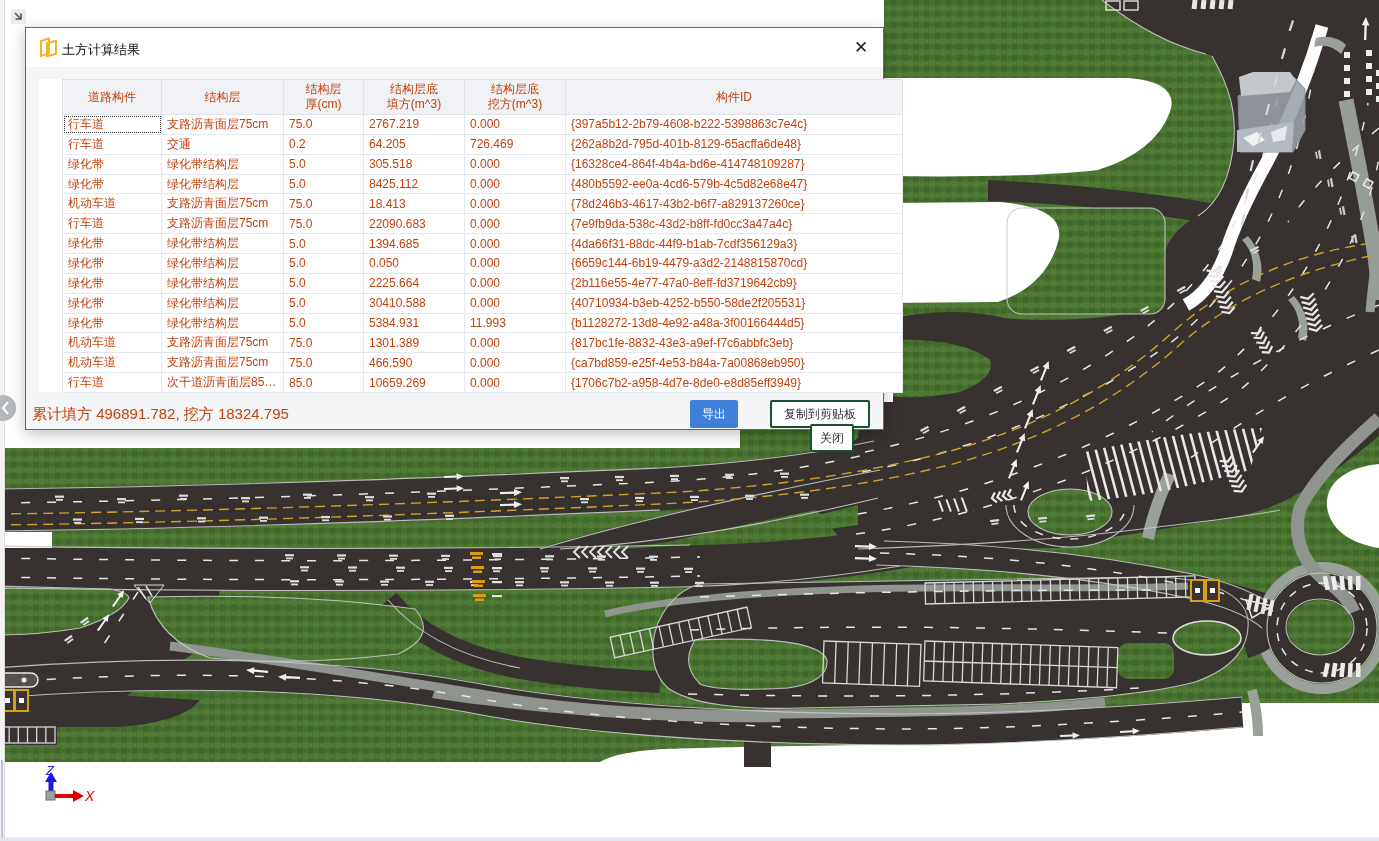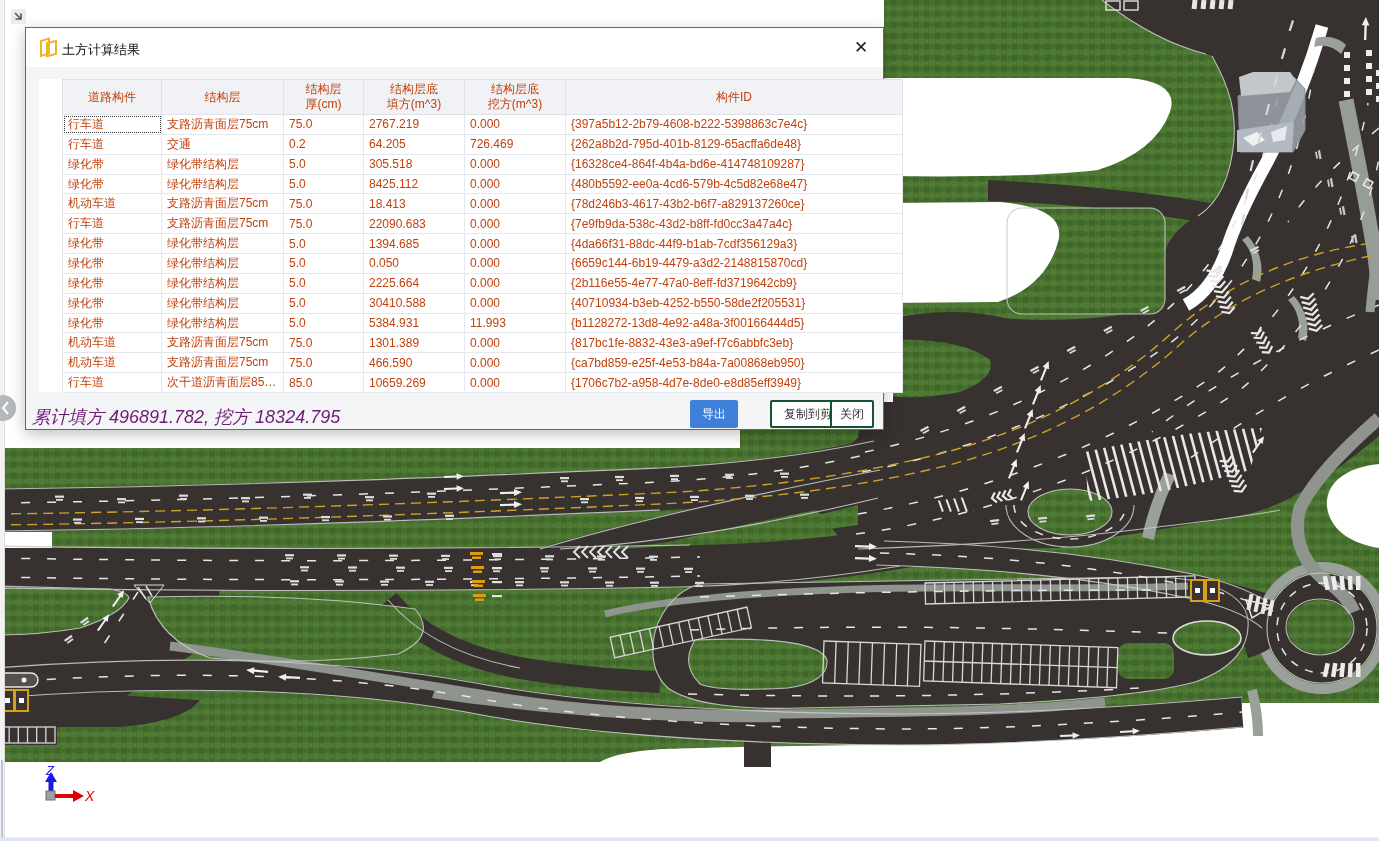--- a/index.html
+++ b/index.html
@@ -13,26 +13,26 @@
   #dlg .title{position:absolute;left:36px;top:13px;font-size:13px;color:#111;}
   #dlg .close{position:absolute;right:13px;top:11px;width:18px;height:18px;font-size:17px;
        color:#222;line-height:18px;text-align:center;font-weight:400;}
   #tblwrap{position:absolute;left:13px;top:51px;width:840px;height:313px;background:#fff;}
   table.t{border-collapse:collapse;table-layout:fixed;width:840px;font-size:12px;color:#c2410c;margin-left:23px;}
   table.t th{font-weight:400;background:#f0f2f5;border:1px solid #dee2e8;height:34px;
        text-align:center;padding:0;line-height:15px;}
   table.t td{border:1px solid #e4e8ee;height:18.86px;padding:0 2px 0 5px;white-space:nowrap;
        overflow:hidden;background:#fff;}
   table.t{border:1px solid #c8cdd4;}
-  #foot{position:absolute;left:6px;top:377px;font-size:18px;color:#701a75;font-style:italic;}
+  #foot{position:absolute;left:6px;top:377px;font-size:15px;color:#c2410c;}
   .btn{position:absolute;top:372px;height:24px;font-size:12px;text-align:center;
        line-height:24px;border:2px solid #14532d;border-radius:2px;background:#fff;color:#333;}
   #b1{left:664px;width:44px;background:#3d7fd9;border-color:#3d7fd9;color:#fff;}
   #b2{left:712px;width:96px;margin-left:32px;}
-  #b3{left:804px;width:40px;}
+  #b3{left:784px;width:40px;margin-top:24px;}
   
   #tl{position:absolute;left:11px;top:9px;width:15px;height:15px;background:#ececec;}
   
 </style>
 </head>
 <body>
 <svg id="scene" viewBox="0 0 1379 841">
  <defs>
   <pattern id="grass" width="11" height="11" patternUnits="userSpaceOnUse">
     <rect width="11" height="11" fill="#48722f"></rect>

